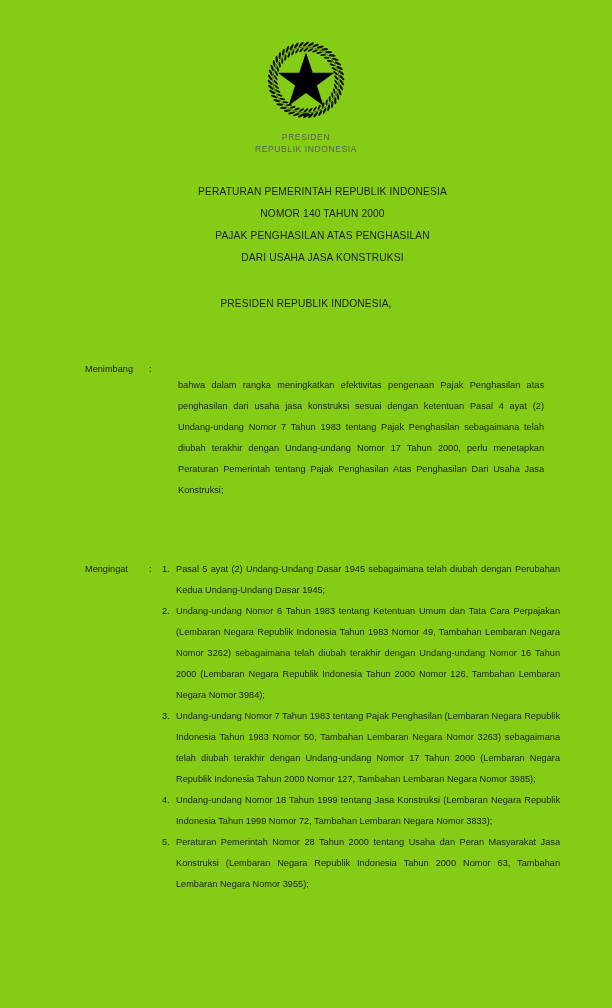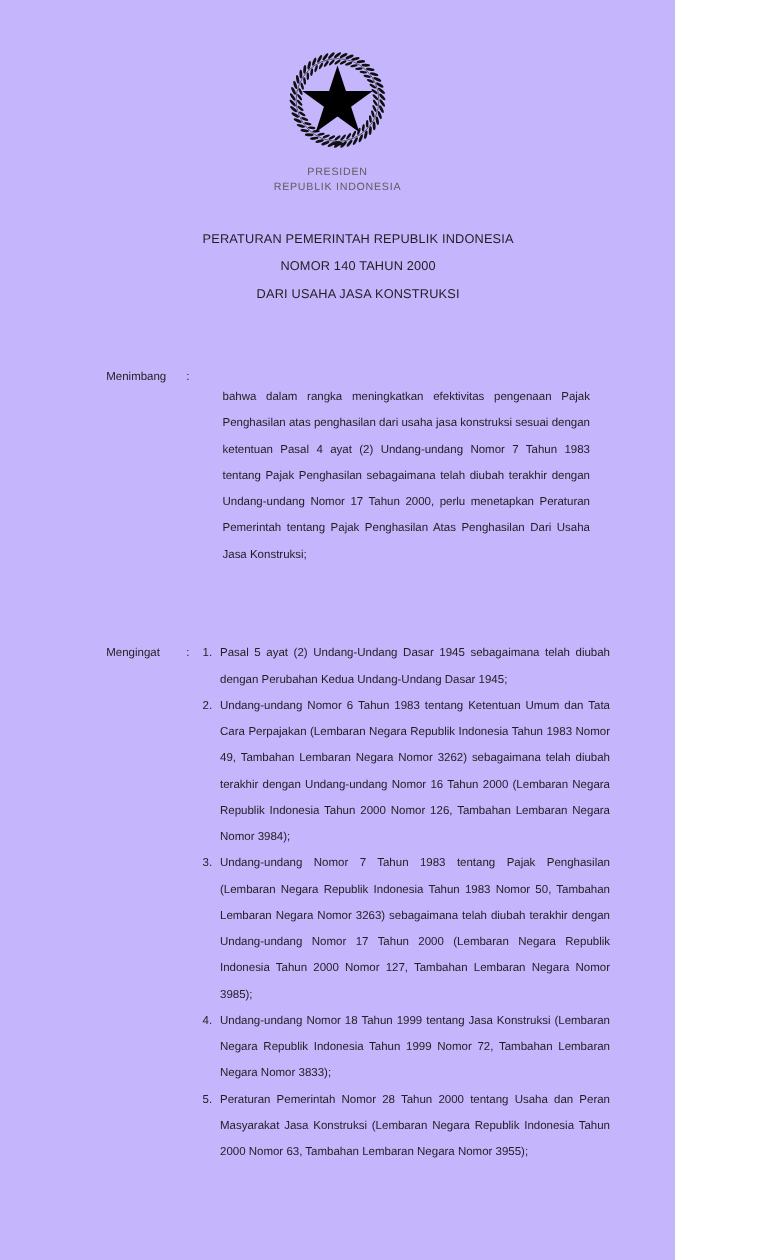--- a/index.html
+++ b/index.html
@@ -12,23 +12,23 @@
     width: 612px;
     height: 1008px;
     font-family: "Liberation Sans", sans-serif;
     color: #1a1a1a;
     -webkit-font-smoothing: antialiased;
     overflow: hidden;
   }
 
   .page {
     position: relative;
-    width: 540px;
+    width: 612px;
     height: 1008px;
-    background: #c4b5fd;
+    background: #84cc16;
     box-sizing: border-box;
   }
 
   
   .emblem-block {
     padding-top: 34px;
     text-align: center;
   }
   .emblem {
     width: 92px;
@@ -246,23 +246,25 @@
     </svg>
     <div class="emblem-caption">
       <div>PRESIDEN</div>
       <div>REPUBLIK INDONESIA</div>
     </div>
   </div>
 
   <div class="title-block">
     <div class="title-line">PERATURAN PEMERINTAH REPUBLIK INDONESIA</div>
     <div class="title-line">NOMOR 140 TAHUN 2000</div>
+    <div class="title-line">PAJAK PENGHASILAN ATAS PENGHASILAN</div>
     <div class="title-line">DARI USAHA JASA KONSTRUKSI</div>
   </div>
 
+  <div class="issuer-line">PRESIDEN REPUBLIK INDONESIA,</div>
 
   <div class="body-area">
 
     <div class="clause-row">
       <div class="clause-label">Menimbang</div>
       <div class="clause-colon">:</div>
       <div class="clause-content">
         <p class="para">bahwa dalam rangka meningkatkan efektivitas pengenaan Pajak Penghasilan atas penghasilan dari usaha jasa konstruksi sesuai dengan ketentuan Pasal 4 ayat (2) Undang-undang Nomor 7 Tahun 1983 tentang Pajak Penghasilan sebagaimana telah diubah terakhir dengan Undang-undang Nomor 17 Tahun 2000, perlu menetapkan Peraturan Pemerintah tentang Pajak Penghasilan Atas Penghasilan Dari Usaha Jasa Konstruksi;</p>
       </div>
     </div>

